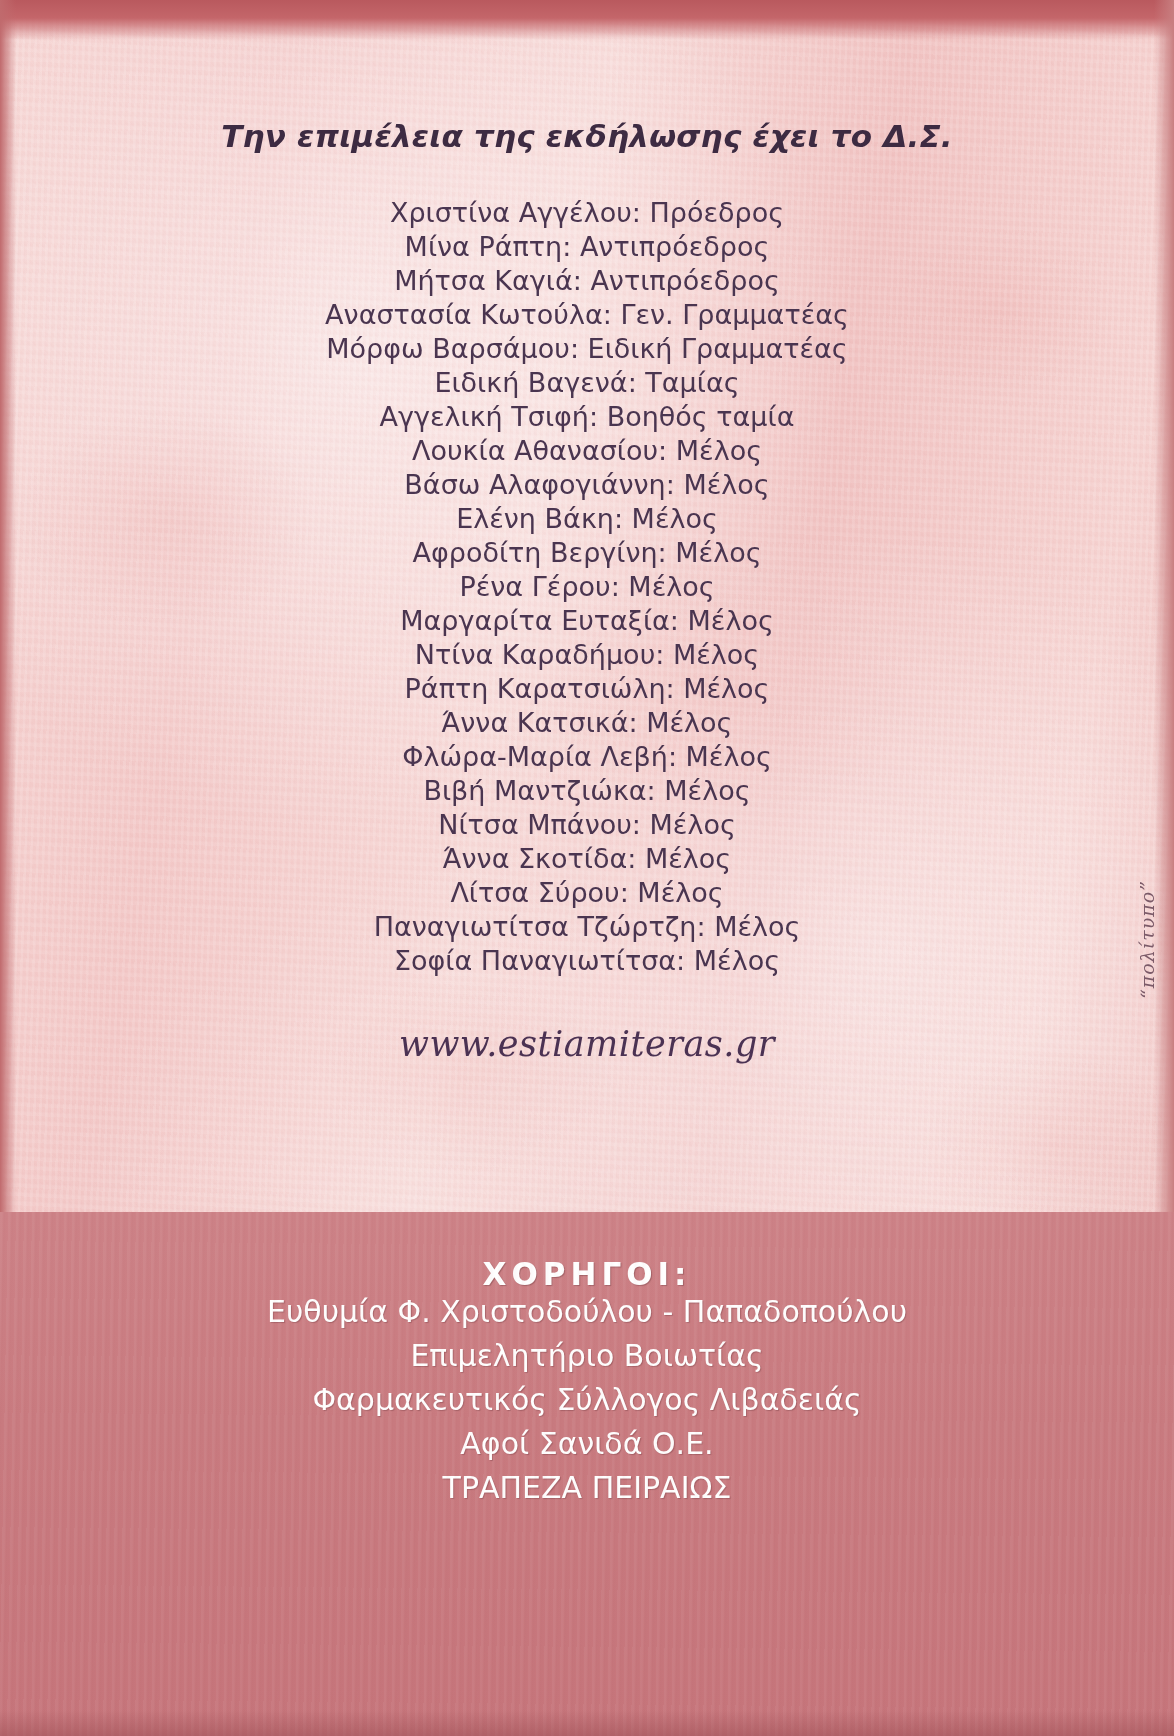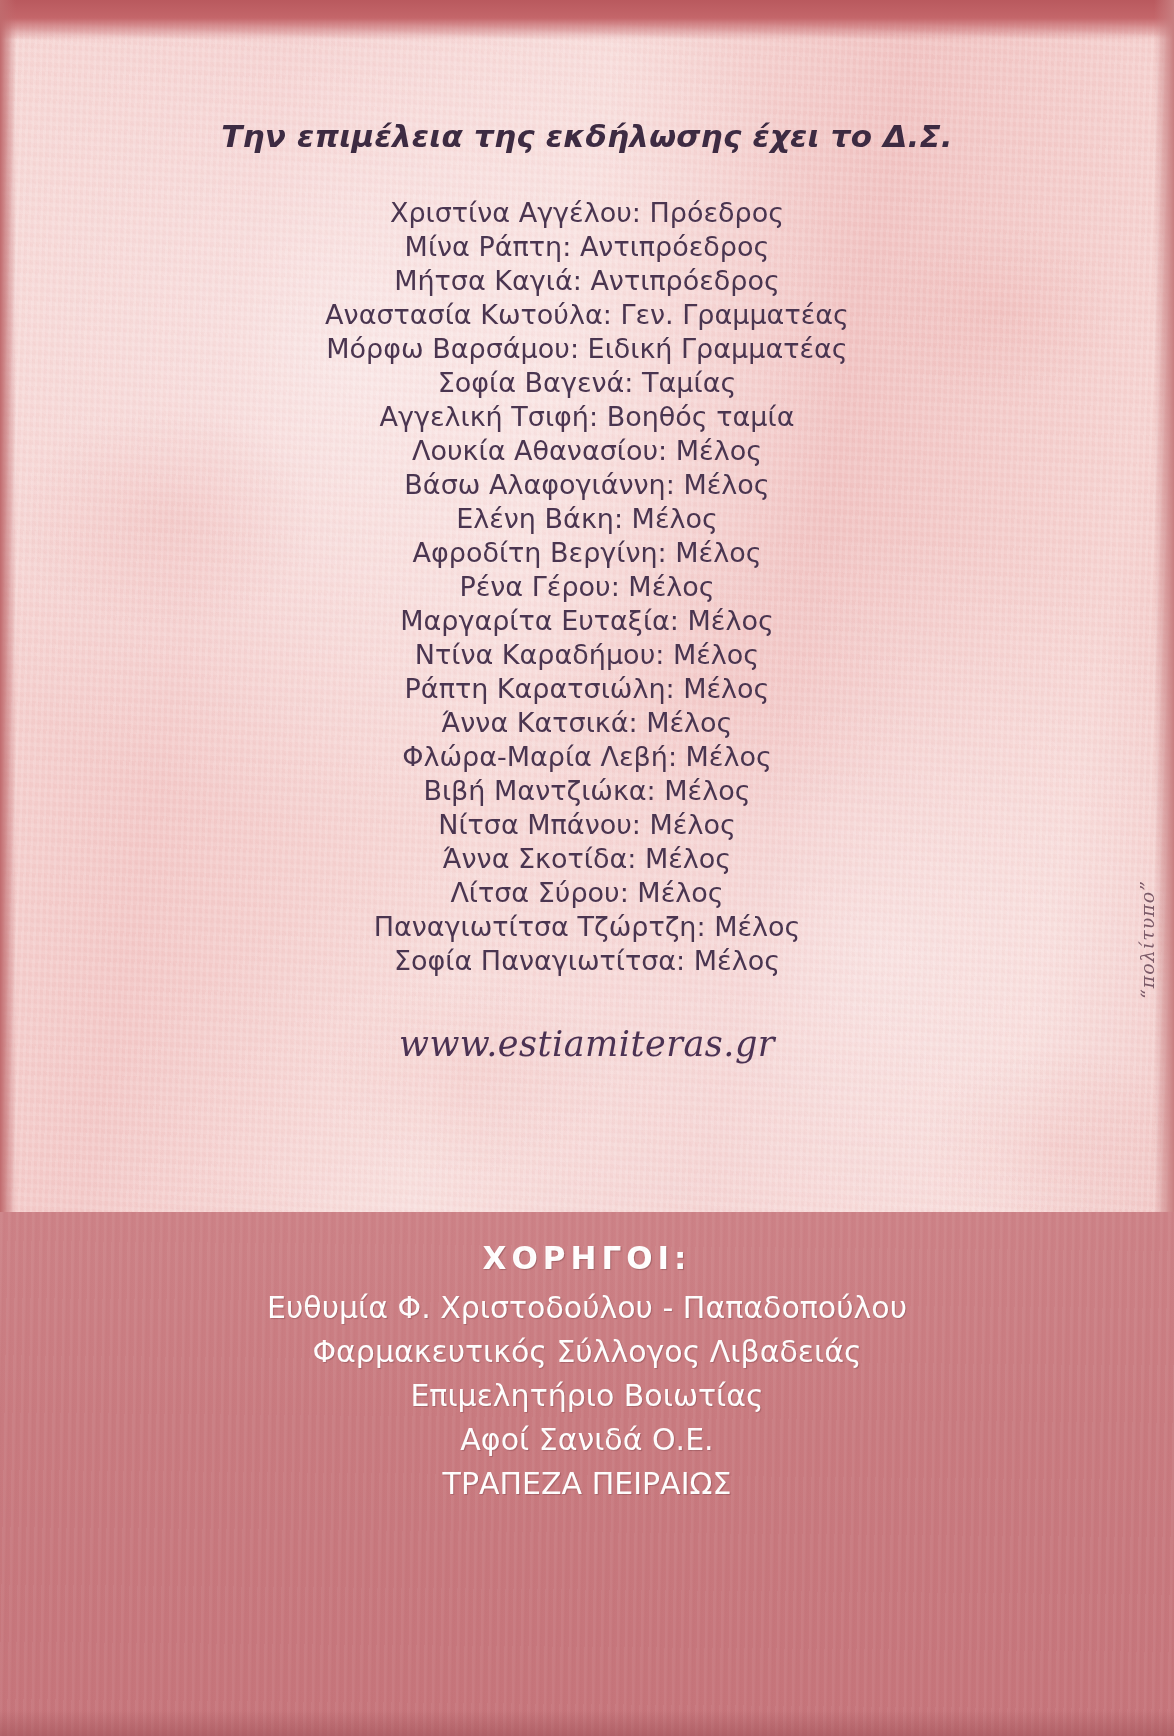--- a/index.html
+++ b/index.html
@@ -116,33 +116,32 @@
   }
 
   
   .sponsors {
     position: absolute;
     left: 0; right: 0;
     top: 1212px;
     bottom: 0;
     background: linear-gradient(180deg, #cd8287 0%, #c97b80 40%, #c6757b 100%);
     text-align: center;
-    padding-top: 28px;
+    padding-top: 44px;
     box-sizing: border-box;
   }
   .sponsors-title {
     font-family: "DejaVu Sans", sans-serif;
     font-weight: bold;
     font-size: 31px;
     color: #ffffff;
     letter-spacing: 5px;
     text-shadow: 1px 1px 1px rgba(90,40,45,0.35);
   }
   .sponsor-list {
-    margin-top: 12px;
     display: flex;
     flex-direction: column;
     gap: 5px;
   }
   .sponsor-item {
     font-family: "DejaVu Sans", sans-serif;
     font-size: 30px;
     line-height: 1.3;
     color: #ffffff;
     text-shadow: 1px 1px 1px rgba(90,40,45,0.3);
@@ -173,21 +172,21 @@
 
   <div class="content">
     <div class="heading">Την επιμέλεια της εκδήλωσης έχει το Δ.Σ.</div>
 
     <div class="board-list">
       <div class="board-item">Χριστίνα Αγγέλου: Πρόεδρος</div>
       <div class="board-item">Μίνα Ράπτη: Αντιπρόεδρος</div>
       <div class="board-item">Μήτσα Καγιά: Αντιπρόεδρος</div>
       <div class="board-item">Αναστασία Κωτούλα: Γεν. Γραμματέας</div>
       <div class="board-item">Μόρφω Βαρσάμου: Ειδική Γραμματέας</div>
-      <div class="board-item">Σοφία Βαγενά: Ταμίας</div>
+      <div class="board-item">Ειδική Βαγενά: Ταμίας</div>
       <div class="board-item">Αγγελική Τσιφή: Βοηθός ταμία</div>
       <div class="board-item">Λουκία Αθανασίου: Μέλος</div>
       <div class="board-item">Βάσω Αλαφογιάννη: Μέλος</div>
       <div class="board-item">Ελένη Βάκη: Μέλος</div>
       <div class="board-item">Αφροδίτη Βεργίνη: Μέλος</div>
       <div class="board-item">Ρένα Γέρου: Μέλος</div>
       <div class="board-item">Μαργαρίτα Ευταξία: Μέλος</div>
       <div class="board-item">Ντίνα Καραδήμου: Μέλος</div>
       <div class="board-item">Ράπτη Καρατσιώλη: Μέλος</div>
       <div class="board-item">Άννα Κατσικά: Μέλος</div>
@@ -202,21 +201,21 @@
 
     <div class="website">www.estiamiteras.gr</div>
   </div>
 
   <div class="side-caption">“πολίτυπο”</div>
 
   <div class="sponsors">
     <div class="sponsors-title">ΧΟΡΗΓΟΙ:</div>
     <div class="sponsor-list">
       <div class="sponsor-item">Ευθυμία Φ. Χριστοδούλου - Παπαδοπούλου</div>
+      <div class="sponsor-item">Επιμελητήριο Βοιωτίας</div>
       <div class="sponsor-item">Φαρμακευτικός Σύλλογος Λιβαδειάς</div>
-      <div class="sponsor-item">Επιμελητήριο Βοιωτίας</div>
       <div class="sponsor-item">Αφοί Σανιδά Ο.Ε.</div>
       <div class="sponsor-item">ΤΡΑΠΕΖΑ ΠΕΙΡΑΙΩΣ</div>
     </div>
     <div class="band-grain"></div>
     <div class="band-bottom-shade"></div>
   </div>
 </div>
 
 </body></html>

